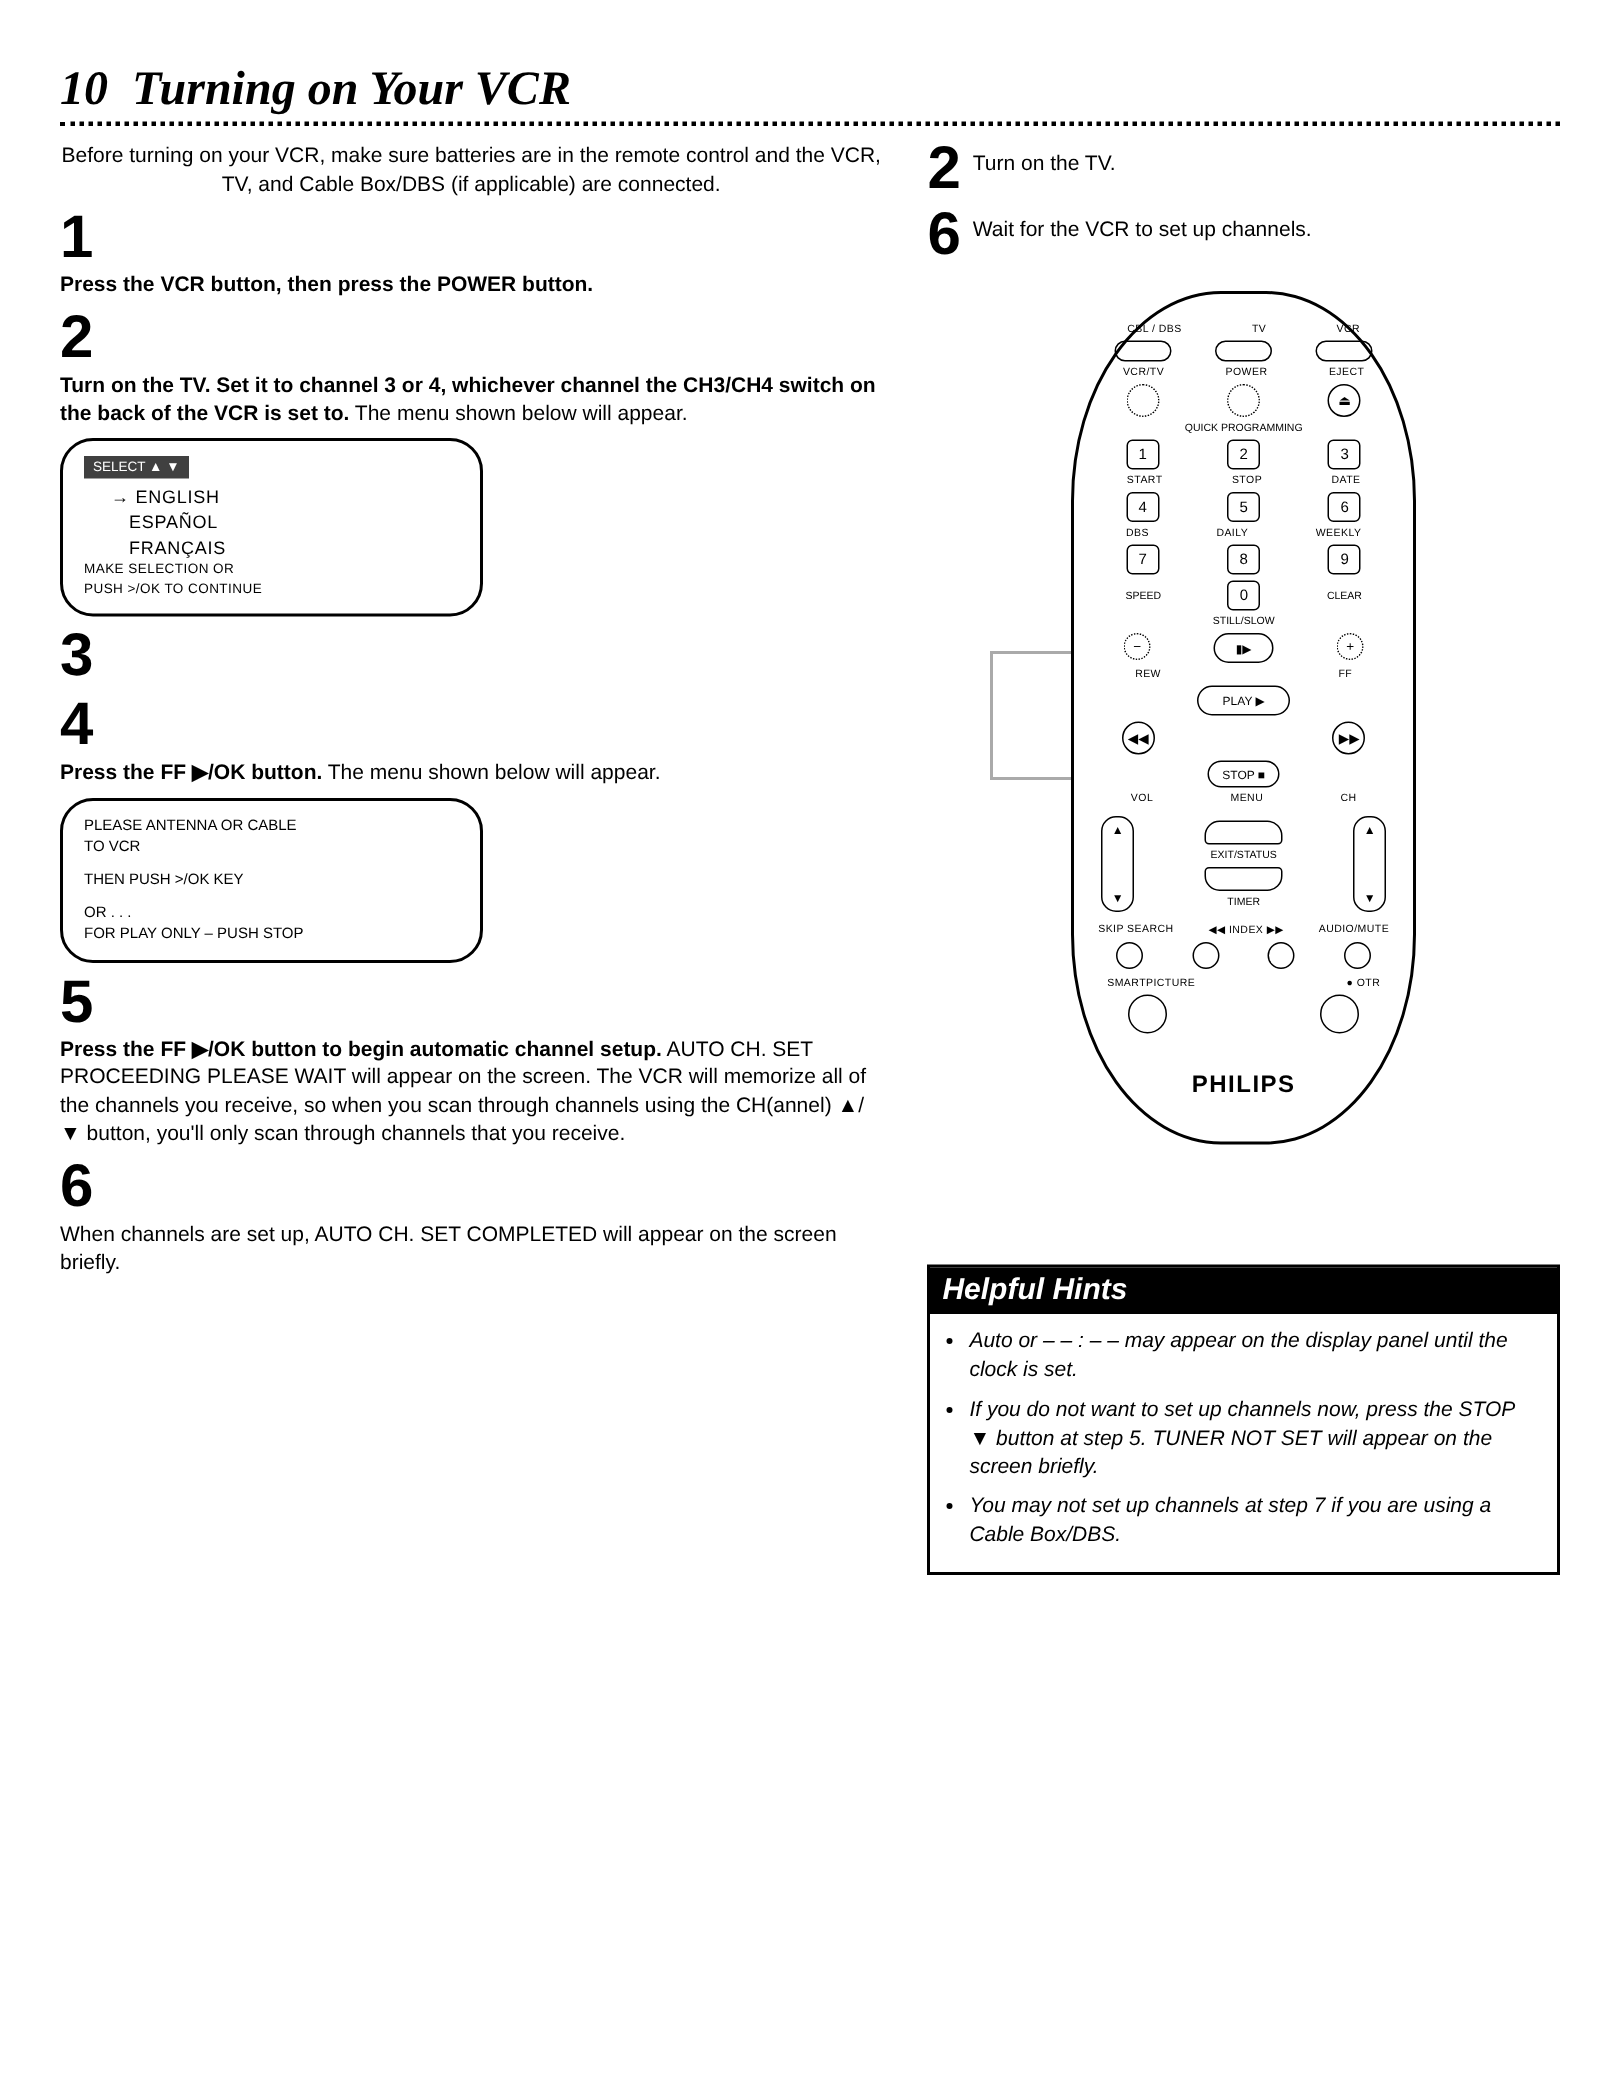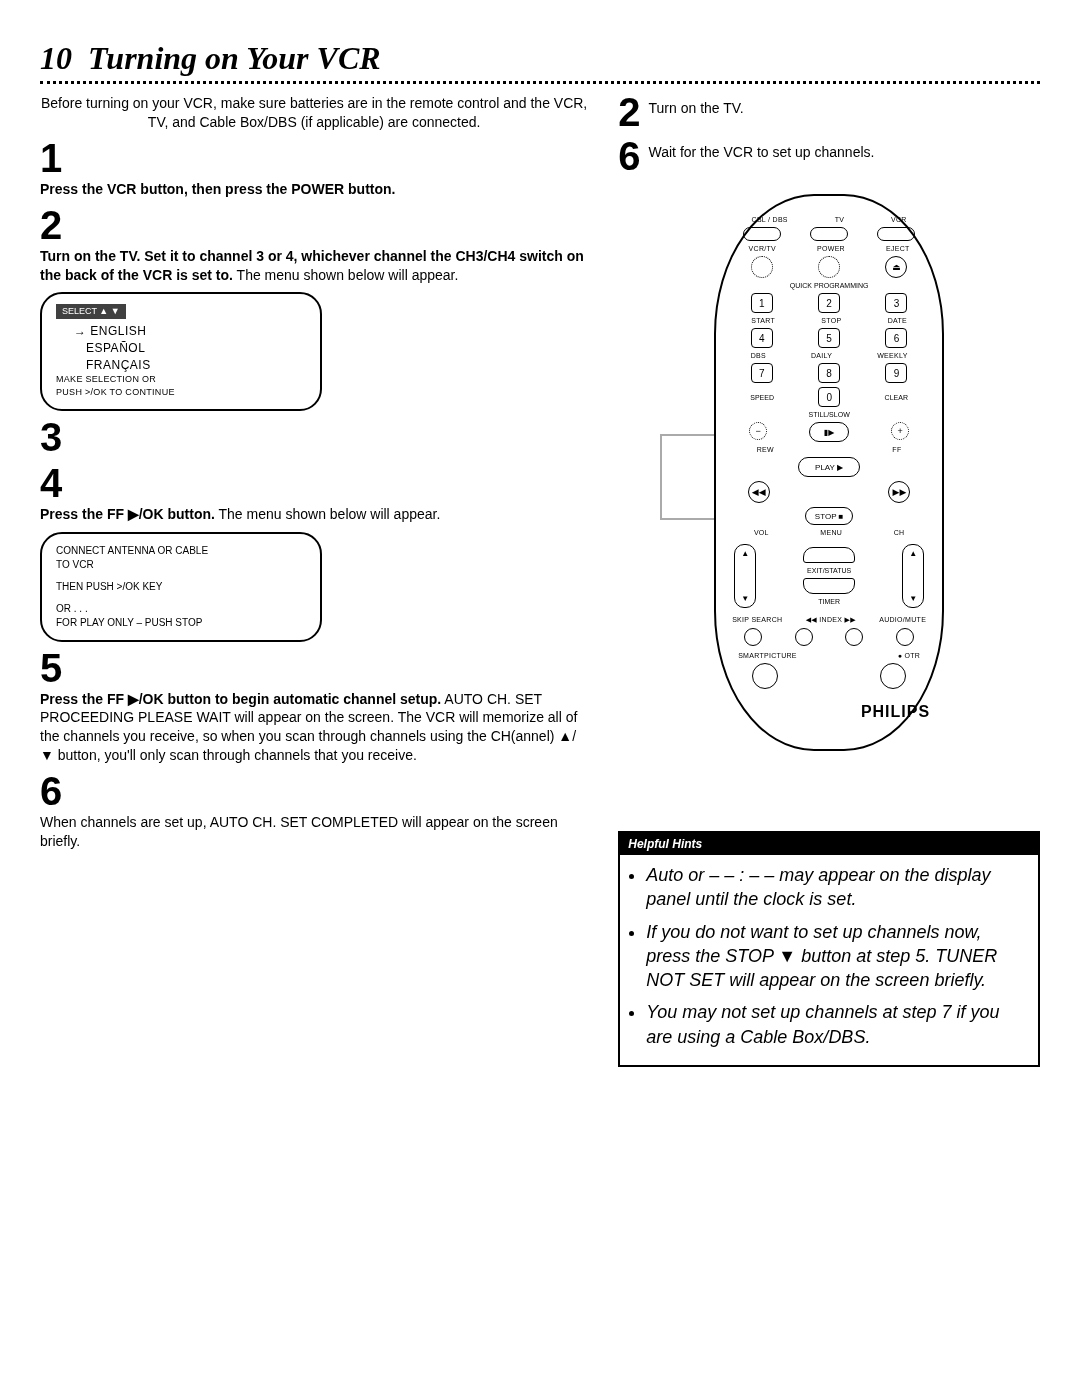--- a/index.html
+++ b/index.html
@@ -209,25 +209,25 @@
     gap: 4px;
     font-size: 7px;
   }
   .menu-block .cap {
     border: 1.5px solid #000;
     border-radius: 10px 10px 3px 3px;
     width: 50px;
     height: 14px;
   }
   .brand {
-    text-align: right;
+    text-align: center;
     font-weight: bold;
     font-size: 16px;
     letter-spacing: 1px;
-    margin-top: 14px;
+    margin-top: 26px;
   }
   
   .callout {
     position: absolute;
     font-weight: bold;
     font-size: 40px;
   }
   .callout-line {
     position: absolute;
     background: #999;
@@ -242,26 +242,26 @@
   .hints-box {
     border: 2px solid #000;
     margin-top: 80px;
   }
   .hints-title {
     background: #000;
     color: #fff;
     font-style: italic;
     font-weight: bold;
     padding: 4px 8px;
-    font-size: 12px;
+    font-size: 20px;
   }
   .hints-body {
     padding: 8px 12px;
     font-style: italic;
-    font-size: 18px;
+    font-size: 14px;
     line-height: 1.35;
   }
   .hints-body ul {
     margin: 0;
     padding-left: 14px;
   }
   .hints-body li {
     margin-bottom: 8px;
   }
 </style>
@@ -299,21 +299,21 @@
     </div>
 
     <div class="step-number">3</div>
 
     <div class="step-number">4</div>
     <div class="step-text">
       <b>Press the FF ▶/OK button.</b><span> The menu shown below will appear.</span>
     </div>
 
     <div class="screen-box">
-      <div>CONNECT ANTENNA OR CABLE</div>
+      <div>PLEASE ANTENNA OR CABLE</div>
       <div>TO VCR</div>
       <div style="margin-top:8px">THEN PUSH &gt;/OK KEY</div>
       <div style="margin-top:8px">OR . . .</div>
       <div>FOR PLAY ONLY – PUSH STOP</div>
     </div>
 
     <div class="step-number">5</div>
     <div class="step-text">
       <b>Press the FF ▶/OK button to begin automatic channel setup.</b><span> AUTO CH. SET PROCEEDING PLEASE WAIT will appear on the screen. The VCR will memorize all of the channels you receive, so when you scan through channels using the CH(annel) ▲/▼ button, you'll only scan through channels that you receive.</span>
     </div>

